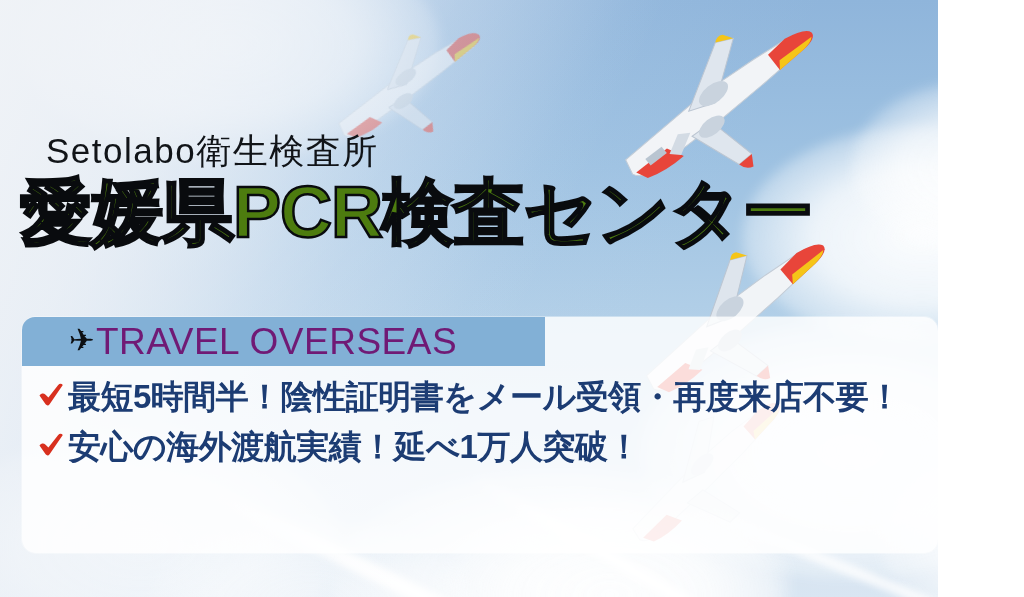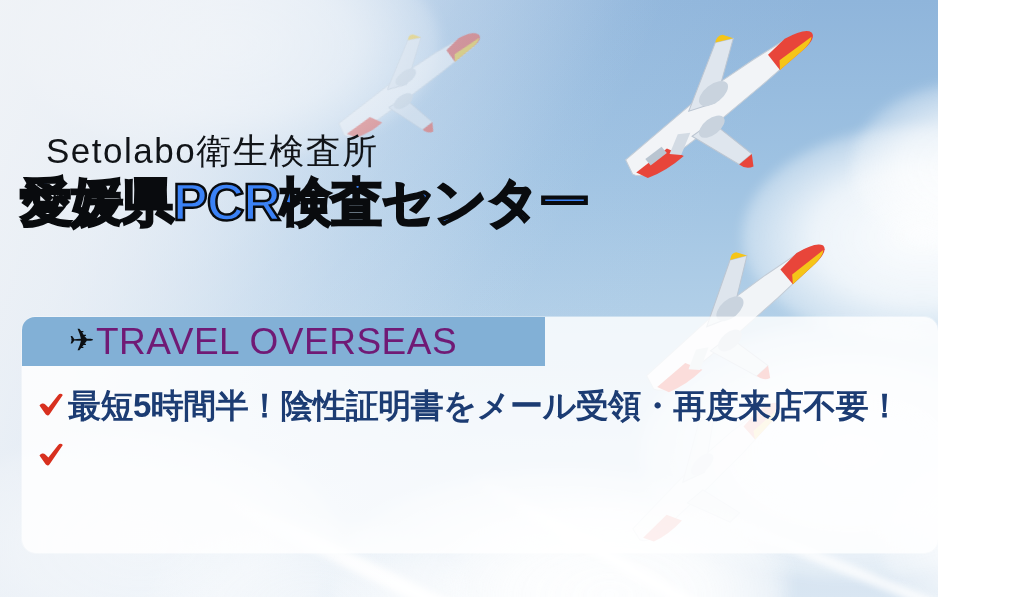--- a/index.html
+++ b/index.html
@@ -69,24 +69,24 @@
     font-size: 35px;
     letter-spacing: 1.5px;
     color: #111418;
     font-weight: 400;
     white-space: nowrap;
   }
   .maintitle {
     position: absolute;
     left: 20px;
     top: 176px;
-    font-size: 52px;
+    font-size: 72px;
     line-height: 1.0;
     font-weight: 700;
-    color: #3b82f6;
+    color: #4d7c0f;
     letter-spacing: -1px;
     white-space: nowrap;
     -webkit-text-stroke: 2.5px #090b0e;
   }
 
   
   .panel {
     position: absolute;
     left: 22px;
     top: 317px;
@@ -128,21 +128,20 @@
 
   
   .bullets {
     position: absolute;
     left: 36px;
     top: 380px;
     width: 900px;
   }
   .bullet {
     display: flex;
-    align-items: center;
     height: 50px;
     white-space: nowrap;
   }
   .check {
     width: 30px;
     height: 30px;
     flex: 0 0 auto;
     margin-right: 2px;
     color: #d8301f;
     display: block;
@@ -267,18 +266,19 @@
       </span>
       <span class="bullet-text">最短5時間半！陰性証明書をメール受領・再度来店不要！</span>
     </div>
 
     <div class="bullet">
       <span class="check">
         <svg viewBox="0 0 30 30" aria-hidden="true">
           <path d="M3.5 15.5 C5.5 13.2 7.6 13.0 9.6 14.8 L12.4 17.6 L22.0 5.2 C23.6 3.3 25.6 3.6 26.8 5.0 L13.6 24.2 C12.6 25.7 10.8 25.8 9.6 24.3 Z" fill="currentColor"></path>
         </svg>
       </span>
+      <span class="bullet-text">安心の海外渡航実績！延べ1万人突破！</span>
     </div>
 
 
   </div>
 
 </div>
 
 </body></html>

